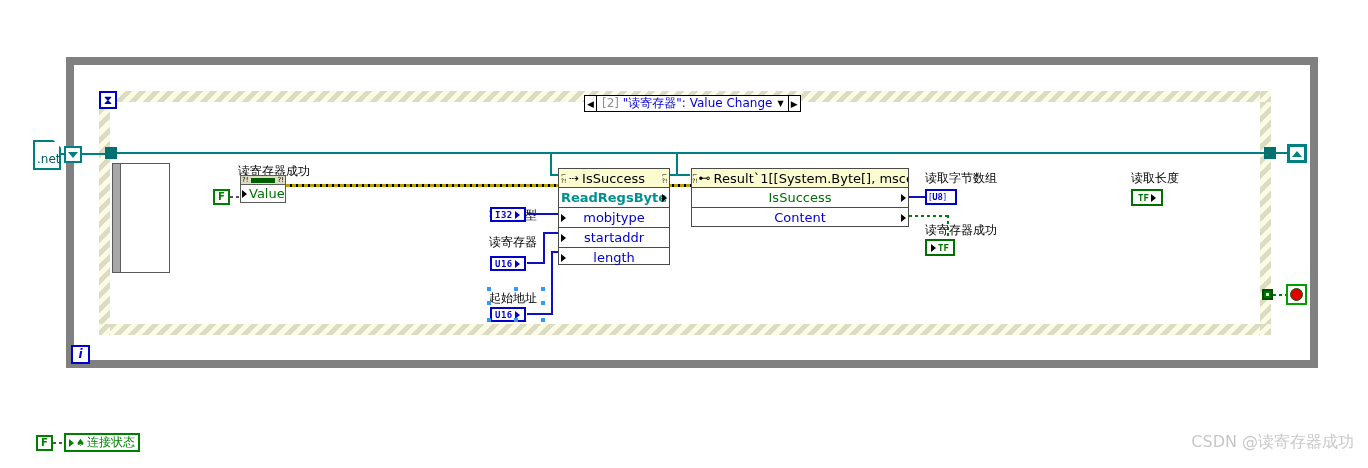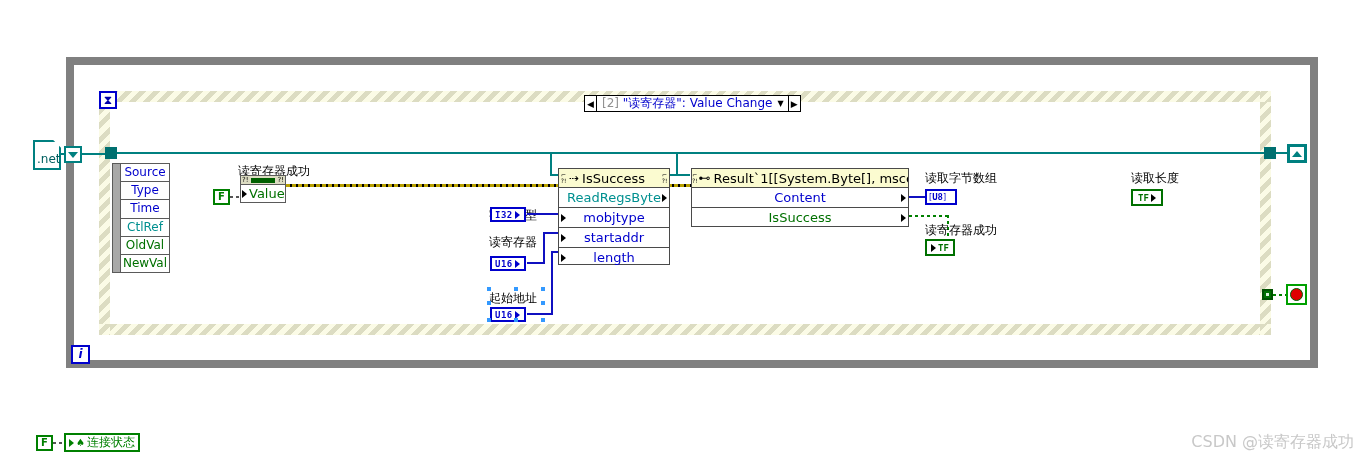--- a/index.html
+++ b/index.html
@@ -63,21 +63,21 @@
       border-right:5px solid transparent;border-bottom:6px solid #008080;}
 
   
   #event-data{left:112px;top:163px;width:58px;height:110px;display:flex;
       border:1px solid #5a5a5a;background:#ffffff;box-sizing:border-box;}
   #event-data .gutter{width:7px;background:#a8a8a8;border-right:1px solid #5a5a5a;}
   #event-data .rows{flex:1;display:flex;flex-direction:column;}
   #event-data .rows div{flex:1;border-bottom:1px solid #5a5a5a;font-size:12px;
       text-align:center;line-height:17px;white-space:nowrap;}
   #event-data .rows div:last-child{border-bottom:none;}
-  .c-blue{color:#0000cc;}.c-teal{color:#009090;}.c-green{color:#007000;}
+  .c-blue{color:#0000cc;}.c-teal{color:#009090;font-weight:bold;}.c-green{color:#007000;}
 
   
   #prop-label{left:238px;top:163px;font-size:12px;color:#000;white-space:nowrap;}
   #prop-node{left:240px;top:175px;width:46px;height:28px;border:1px solid #5a5a5a;
       background:#ffffff;box-sizing:border-box;}
   #prop-hdr{height:9px;background:#dcdcc2;border-bottom:1px solid #5a5a5a;
       display:flex;align-items:center;justify-content:space-between;padding:0 1px;
       box-sizing:border-box;}
   #prop-hdr .q{font-size:7px;color:#000;line-height:8px;}
   #prop-hdr .bar{flex:1;height:5px;background:#006000;margin:0 2px;}
@@ -181,28 +181,20 @@
 <div class="abs" id="sr-left-tunnel"></div>
 <div class="abs wire-net" style="left:117px;top:152px;width:1148px;height:2px;"></div>
 <div class="abs" id="sr-right-tunnel"></div>
 <div class="abs wire-net" style="left:1276px;top:152px;width:13px;height:2px;"></div>
 <div class="abs" id="net-sr-right">
     <div class="tri"></div>
   </div>
 
 <div class="abs" id="event-data">
   <div class="gutter"></div>
-  <div class="rows">
-    <div class="c-blue">Source</div>
-    <div class="c-blue">Type</div>
-    <div class="c-blue">Time</div>
-    <div class="c-teal">CtlRef</div>
-    <div class="c-green">OldVal</div>
-    <div class="c-green">NewVal</div>
-  </div>
 </div>
 
 <div class="abs" id="prop-label">读寄存器成功</div>
 <div class="abs" id="ctl-f">F</div>
 <div class="abs wire-grey-dot" style="left:230px;top:196px;width:11px;"></div>
 <div class="abs" id="prop-node">
   <div id="prop-hdr">
     <span class="q">?!</span>
     <span class="bar"></span>
     <span class="q">?!</span>
@@ -290,26 +282,26 @@
 <div class="abs lvnode" style="left:691px;top:168px;width:218px;height:59px;">
   <div class="lv-hdr">
     <span class="lv-err">
         <span>⌐</span>
         <span>?!</span>
       </span>
     <span class="lv-ico">⊷</span>
     <span>Result`1[[System.Byte[], mscorl</span>
 
   </div>
+  <div class="lv-row c-green">
+    <span>IsSuccess</span>
+    <span class="tri-r"></span>
+  </div>
   <div class="lv-row c-blue">
     <span>Content</span>
-    <span class="tri-r"></span>
-  </div>
-  <div class="lv-row c-green">
-    <span>IsSuccess</span>
     <span class="tri-r"></span>
   </div>
 </div>
 
 <div class="abs term-label" style="left:925px;top:170px;font-family:Liberation Mono, monospace;">读取字节数组</div>
 <div class="abs wire-blue" style="left:909px;top:196px;width:17px;height:2px;"></div>
 <div class="abs term" style="left:925px;top:189px;width:32px;">
   <span style="color:#0000cc;font-size:8px;">[</span>
   <b>U8</b>
   <span style="color:#0000cc;font-size:8px;">]</span>

